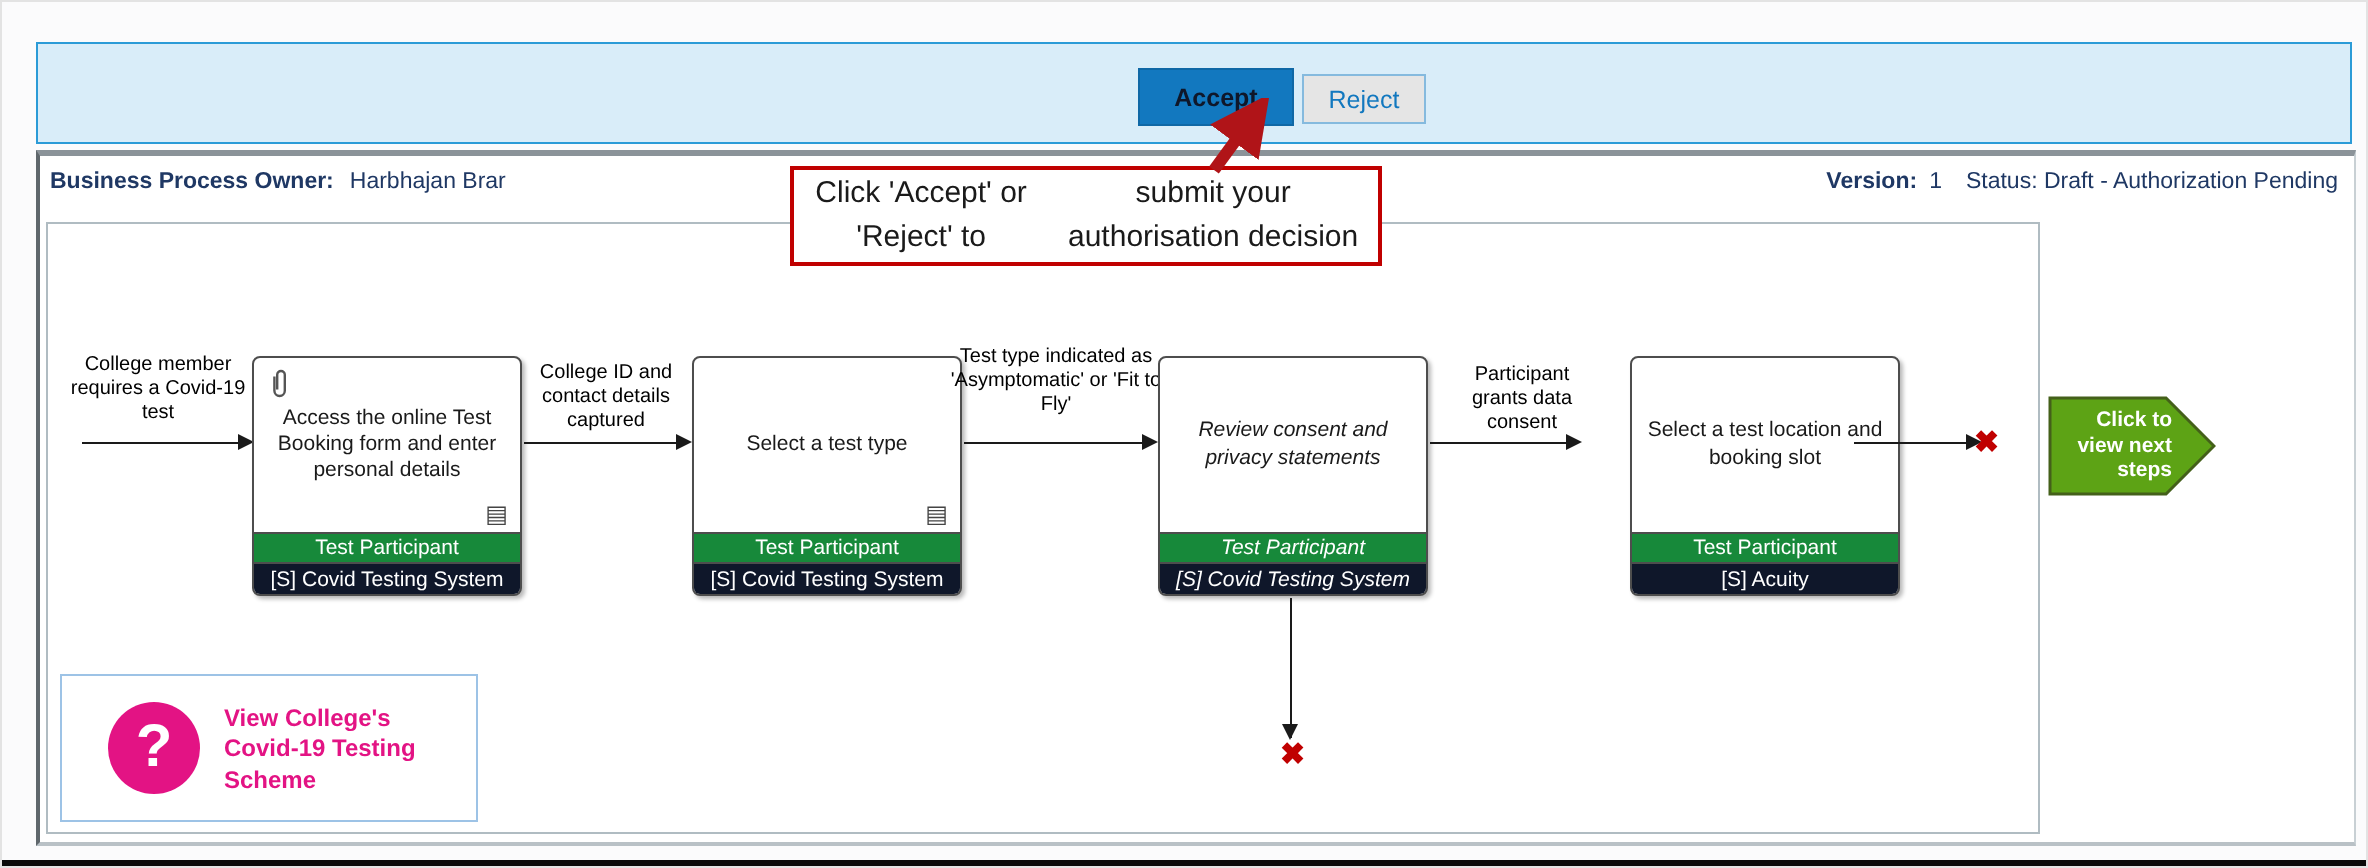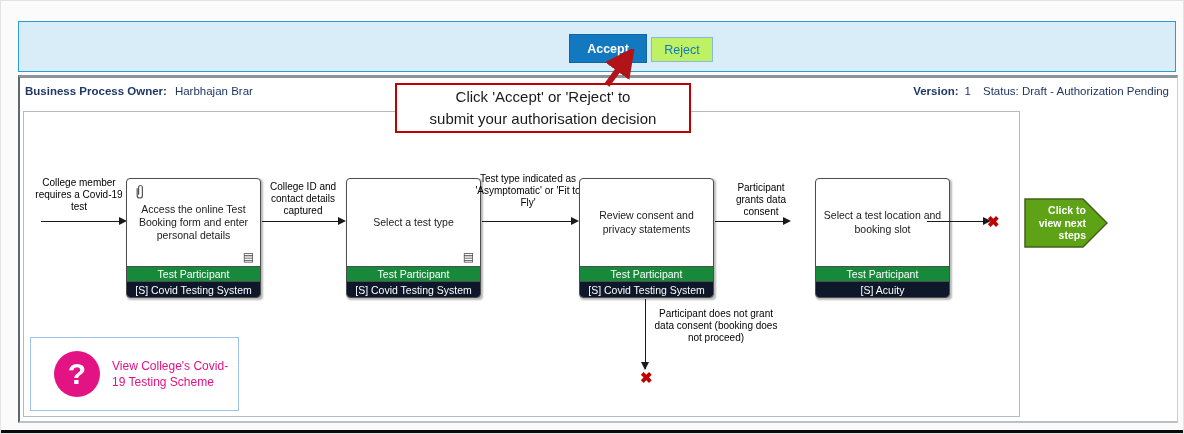--- a/index.html
+++ b/index.html
@@ -10,27 +10,27 @@
     background:#fbfbfc; overflow:hidden;
     border:1px solid #e3e3e3;
   }
   
   .banner {
     position:absolute; left:17px; top:20px; width:1158px; height:51px;
     background:#d9edf9; border:1px solid #2b9bd7;
   }
   .btn-accept {
     position:absolute; left:568px; top:33px; width:78px; height:29px;
-    background:#1278bf; color:#ffffff; border:1px solid #0f68a6;
+    background:#1278bf; color:#0f172a; border:1px solid #0f68a6;
     font-family:"Liberation Sans", sans-serif; font-size:12.5px; font-weight:bold;
     cursor:pointer; z-index:6;
   }
   .btn-reject {
     position:absolute; left:650px; top:36px; width:62px; height:25px;
-    background:#bef264; color:#1278bf; border:1px solid #85bade;
+    background:#e5e5e5; color:#1278bf; border:1px solid #85bade;
     font-family:"Liberation Sans", sans-serif; font-size:12.5px;
     cursor:pointer; z-index:6;
   }
   
   .main-panel {
     position:absolute; left:17px; top:74px; width:1160px; height:348px;
     background:#ffffff;
     border-style:solid; border-width:3px 1px 2px 2px;
     border-color:#8b9399 #c8d0d4 #b9c1c6 #5f676c;
   }
@@ -47,21 +47,21 @@
   .meta-line .ver { margin-right:12px; }
   
   .flow-rect {
     position:absolute; left:22px; top:110px; width:997px; height:306px;
     background:#ffffff; border:1.5px solid #b0bcc2;
   }
   
   .callout {
     position:absolute; left:394px; top:82px; width:296px; height:50px;
     background:#ffffff; border:2px solid #c00000; z-index:5;
-    display:flex; flex-direction:column; align-items:center; justify-content:center;
+    display:flex; flex-direction:row; align-items:center; justify-content:center;
     font-size:15px; color:#1a1a1a; line-height:1.45; text-align:center;
   }
   .callout-arrow { position:absolute; left:598px; top:48px; z-index:7; }
   
   .pbox {
     position:absolute; top:177px; width:135px; height:120px;
     border:1.4px solid #4d4d4d; border-radius:4px; background:#ffffff;
     display:flex; flex-direction:column; overflow:hidden;
     box-shadow:1.5px 1.5px 2px rgba(0,0,0,.28);
   }
@@ -109,21 +109,21 @@
     background:#ffffff; border:1.5px solid #9dc3e6; cursor:pointer;
   }
   .help-circle {
     position:absolute; left:23px; top:13px; width:46px; height:46px; border-radius:50%;
     background:#e31384; color:#ffffff; font-size:30px; font-weight:bold;
     display:flex; align-items:center; justify-content:center; line-height:1;
   }
   .help-text {
     position:absolute; left:81px; top:0; width:118px; height:74px;
     display:flex; align-items:center;
-    color:#e31384; font-weight:normal; font-size:12px; line-height:1.3;
+    color:#e31384; font-weight:bold; font-size:12px; line-height:1.3;
   }
   
   .bottom-rule { position:absolute; left:0; top:429px; width:1184px; height:3px; background:#0a0a0a; }
 </style>
 </head>
 <body>
 
 <div class="page">
 
   <div class="banner"></div>
@@ -177,21 +177,21 @@
       <span>Select a test type</span>
       <span class="note-icon">▤</span>
     </div>
     <div class="bar-role">Test Participant</div>
     <div class="bar-system">[S] Covid Testing System</div>
   </div>
 
   <div class="flabel" style="left:474px; top:172px; width:106px;">Test type indicated as 'Asymptomatic' or 'Fit to Fly'</div>
   <div class="harrow" style="left:481px; top:220px; width:95px;"></div>
 
-  <div class="pbox" style="left:578px;">
+  <div class="pbox" style="left:578px;font-style:italic;">
     <div class="pbox-body">
       <span>Review consent and privacy statements</span>
     </div>
     <div class="bar-role">Test Participant</div>
     <div class="bar-system">[S] Covid Testing System</div>
   </div>
 
   <div class="flabel" style="left:712px; top:181px; width:78px;padding-left:18px;">Participant grants data consent</div>
   <div class="harrow" style="left:714px; top:220px; width:74px;"></div>
 
@@ -207,21 +207,20 @@
   <div class="xmark" style="left:986px; top:213px;">✖</div>
 
   <div class="pentagon">
     <svg width="84" height="50">
       <polygon points="1,1 59,1 83,25 59,49 1,49" fill="#5da315" stroke="#44601a" stroke-width="1.5"></polygon>
     </svg>
     <div class="pent-label">Click to view next steps</div>
   </div>
 
   <div class="varrow" style="left:644px; top:298px; height:70px;"></div>
-  <div class="flabel" style="left:650px; top:307px; width:130px;">Participant does not grant data consent (booking does not proceed)</div>
   <div class="xmark" style="left:639px; top:369px;">✖</div>
 
   <div class="help-box">
     <div class="help-circle">?</div>
     <div class="help-text">View College's Covid-19 Testing Scheme</div>
   </div>
 
   <div class="bottom-rule"></div>
 </div>
 

